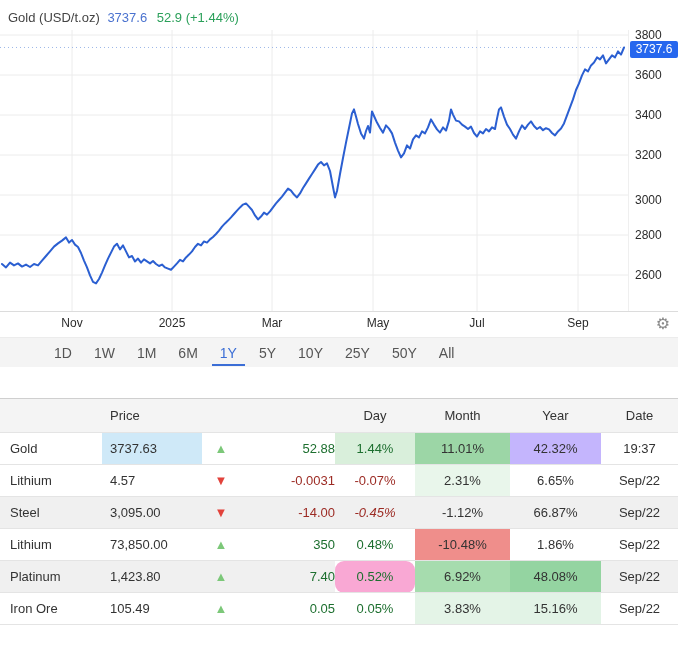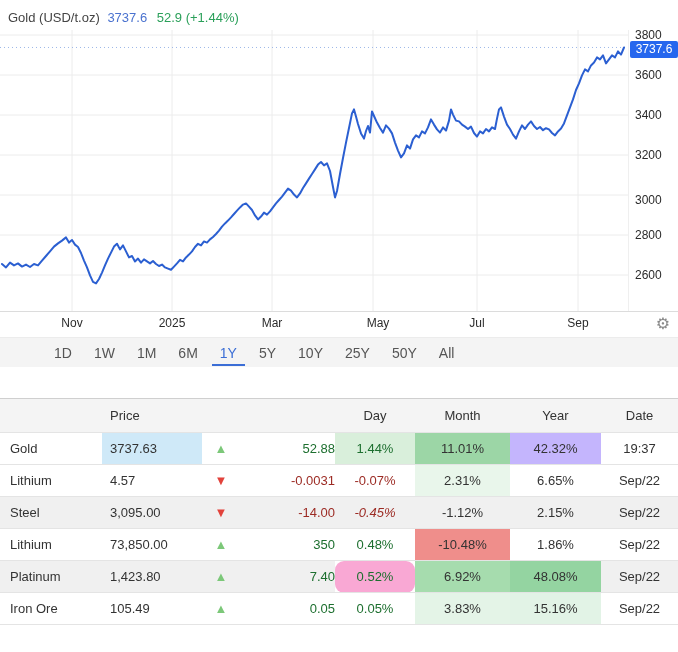--- a/index.html
+++ b/index.html
@@ -152,21 +152,21 @@
         <td class="c-year fill">6.65%</td>
         <td class="c-date fill">Sep/22</td>
       </tr>
       <tr class="alt">
         <td class="c-name fill">Steel</td>
         <td class="c-price fill">3,095.00</td>
         <td class="c-arrow fill arrow-down" style="color: rgb(226, 66, 59);">▼</td>
         <td class="c-chg fill" style="color: rgb(156, 43, 36);">-14.00</td>
         <td class="c-day fill" style="color: rgb(156, 43, 36); font-style: italic;">-0.45%</td>
         <td class="c-month fill">-1.12%</td>
-        <td class="c-year fill">2.15%</td>
+        <td class="c-year fill">66.87%</td>
         <td class="c-date fill">Sep/22</td>
       </tr>
       <tr>
         <td class="c-name fill">Lithium</td>
         <td class="c-price fill">73,850.00</td>
         <td class="c-arrow fill arrow-up" style="color: rgb(124, 200, 121);">▲</td>
         <td class="c-chg fill" style="color: rgb(29, 111, 47);">350</td>
         <td class="c-day fill" style="color: rgb(29, 111, 47);">0.48%</td>
         <td class="c-month" style="background: rgb(239, 142, 139);">-10.48%</td>
         <td class="c-year fill">1.86%</td>

